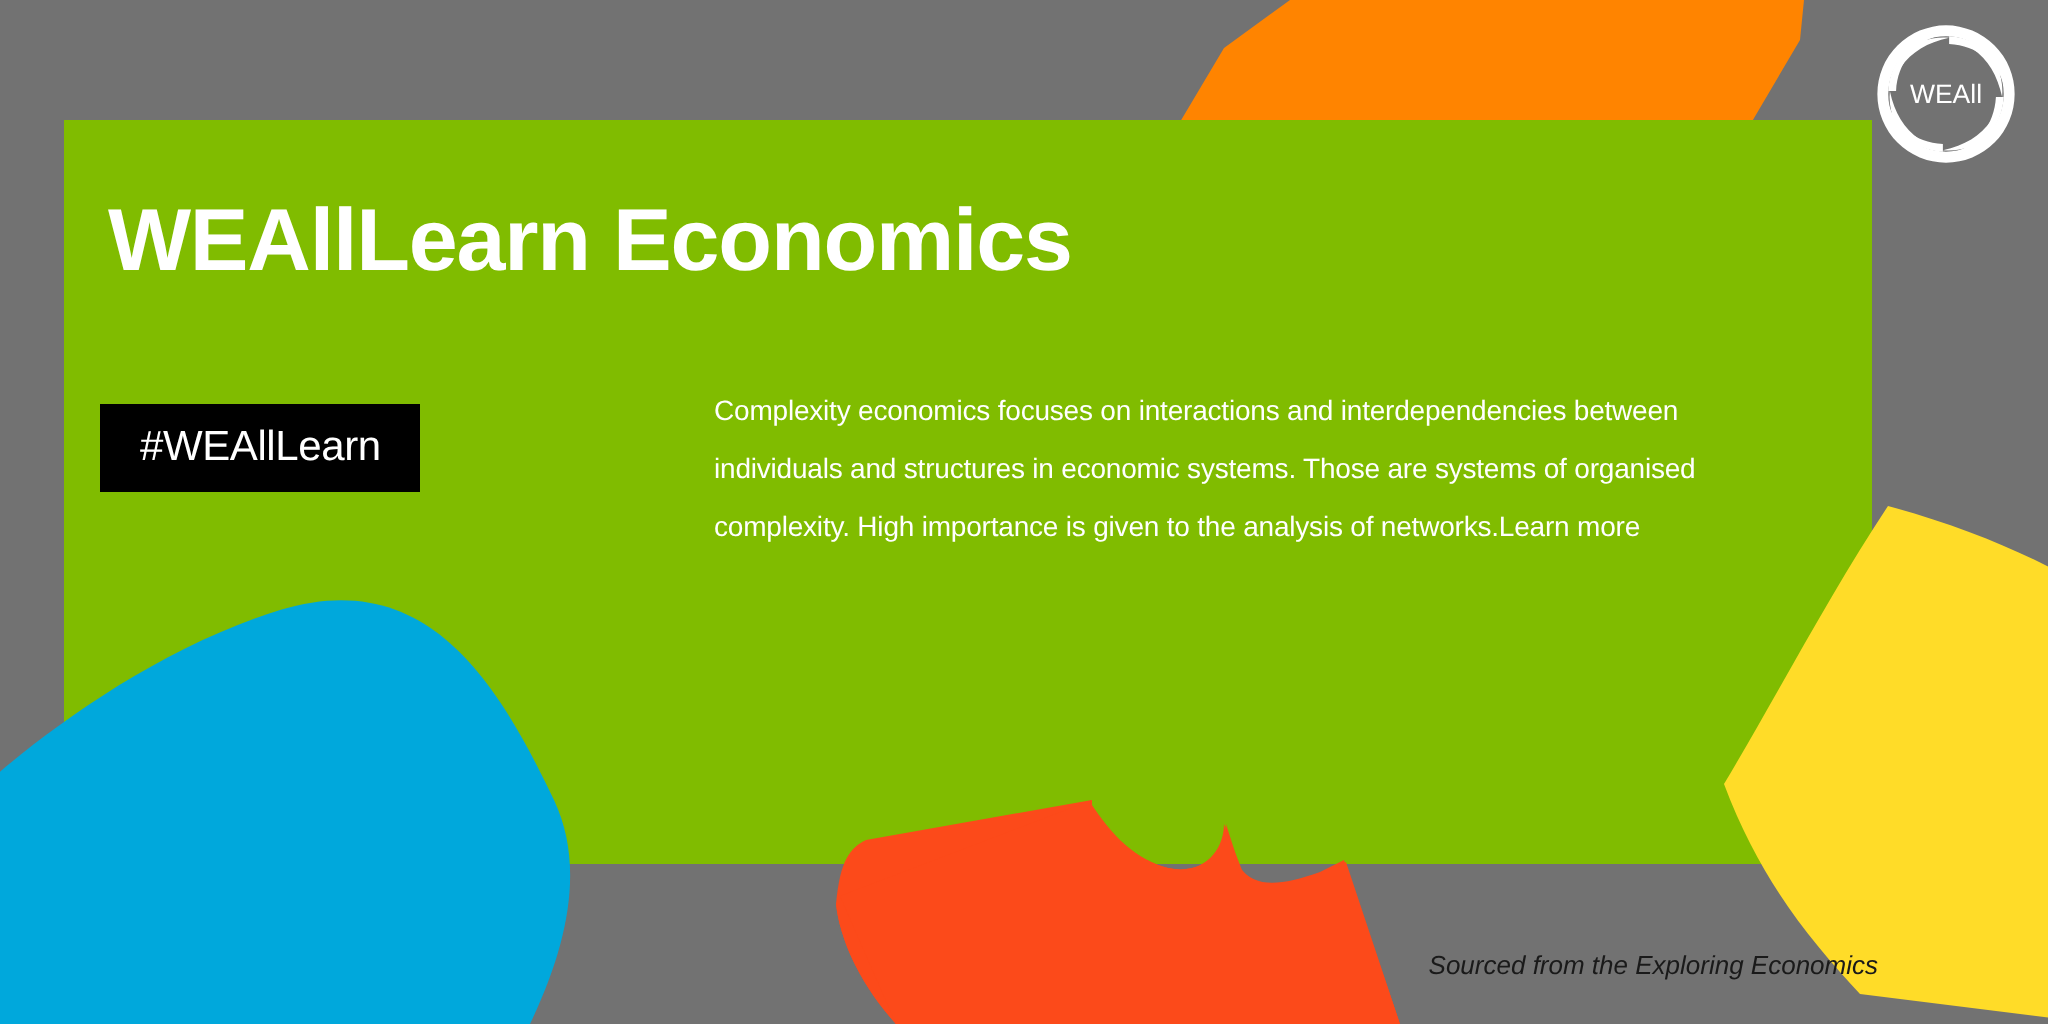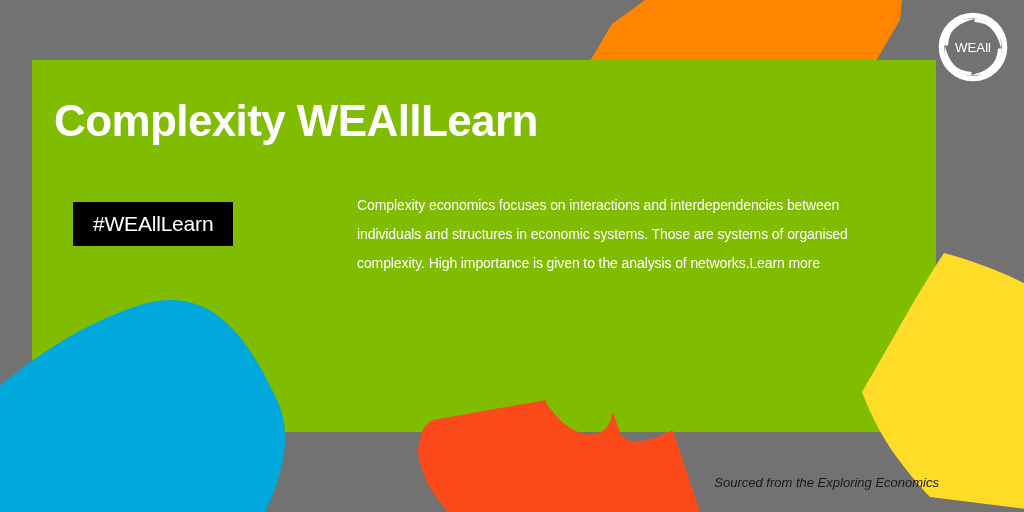--- a/index.html
+++ b/index.html
@@ -52,21 +52,20 @@
   #hashtag-badge {
     position:absolute;
     left:18px; top:142px;
     background:#000000;
     color:#ffffff;
     font-size:21px;
     padding:11px 20px 12px 20px;
     line-height:1;
     letter-spacing:-0.2px;
     white-space:nowrap;
-    margin-left:23px;
   }
 
   
   #body-copy {
     position:absolute;
     left:325px; top:131px;
     width:545px;
     font-size:14px;
     line-height:29px;
     color:#ffffff;
@@ -102,21 +101,21 @@
 
 <div id="stage">
 
   <svg class="shape-layer-back" viewBox="0 0 1024 512">
 
     <path d="M 612,24 L 700,-40 L 905,-30 L 900,20 L 735,300 L 645,195 L 545,185 L 430,330 Z" fill="#FF8400"></path>
   </svg>
 
   <div id="green-panel">
 
-    <h1 id="page-title">Complexity WEAllLearn</h1>
+    <h1 id="page-title">WEAllLearn Economics</h1>
 
     <div id="hashtag-badge">#WEAllLearn</div>
 
     <p id="body-copy">
       <span>Complexity economics focuses on interactions and interdependencies between individuals and structures in economic systems. Those are systems of organised complexity. High importance is given to the analysis of networks.</span><span class="learn-more">Learn more</span>
     </p>
   </div>
 
   <svg class="shape-layer-front" viewBox="0 0 1024 512">
 

